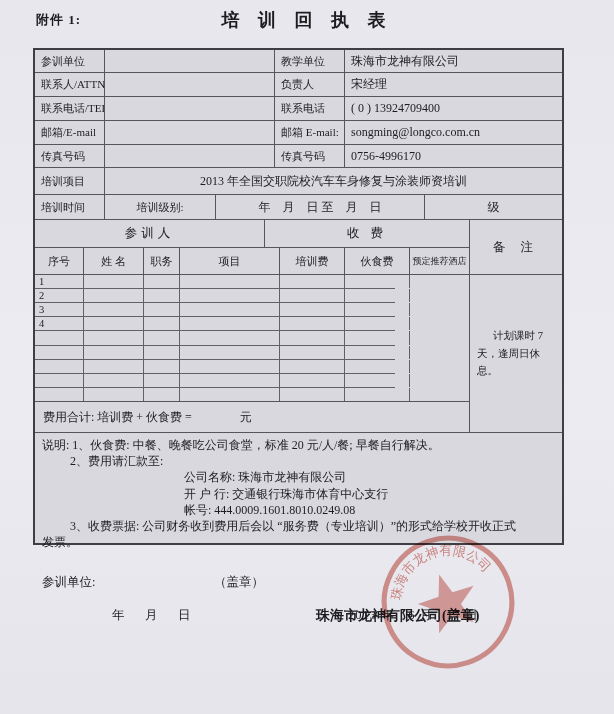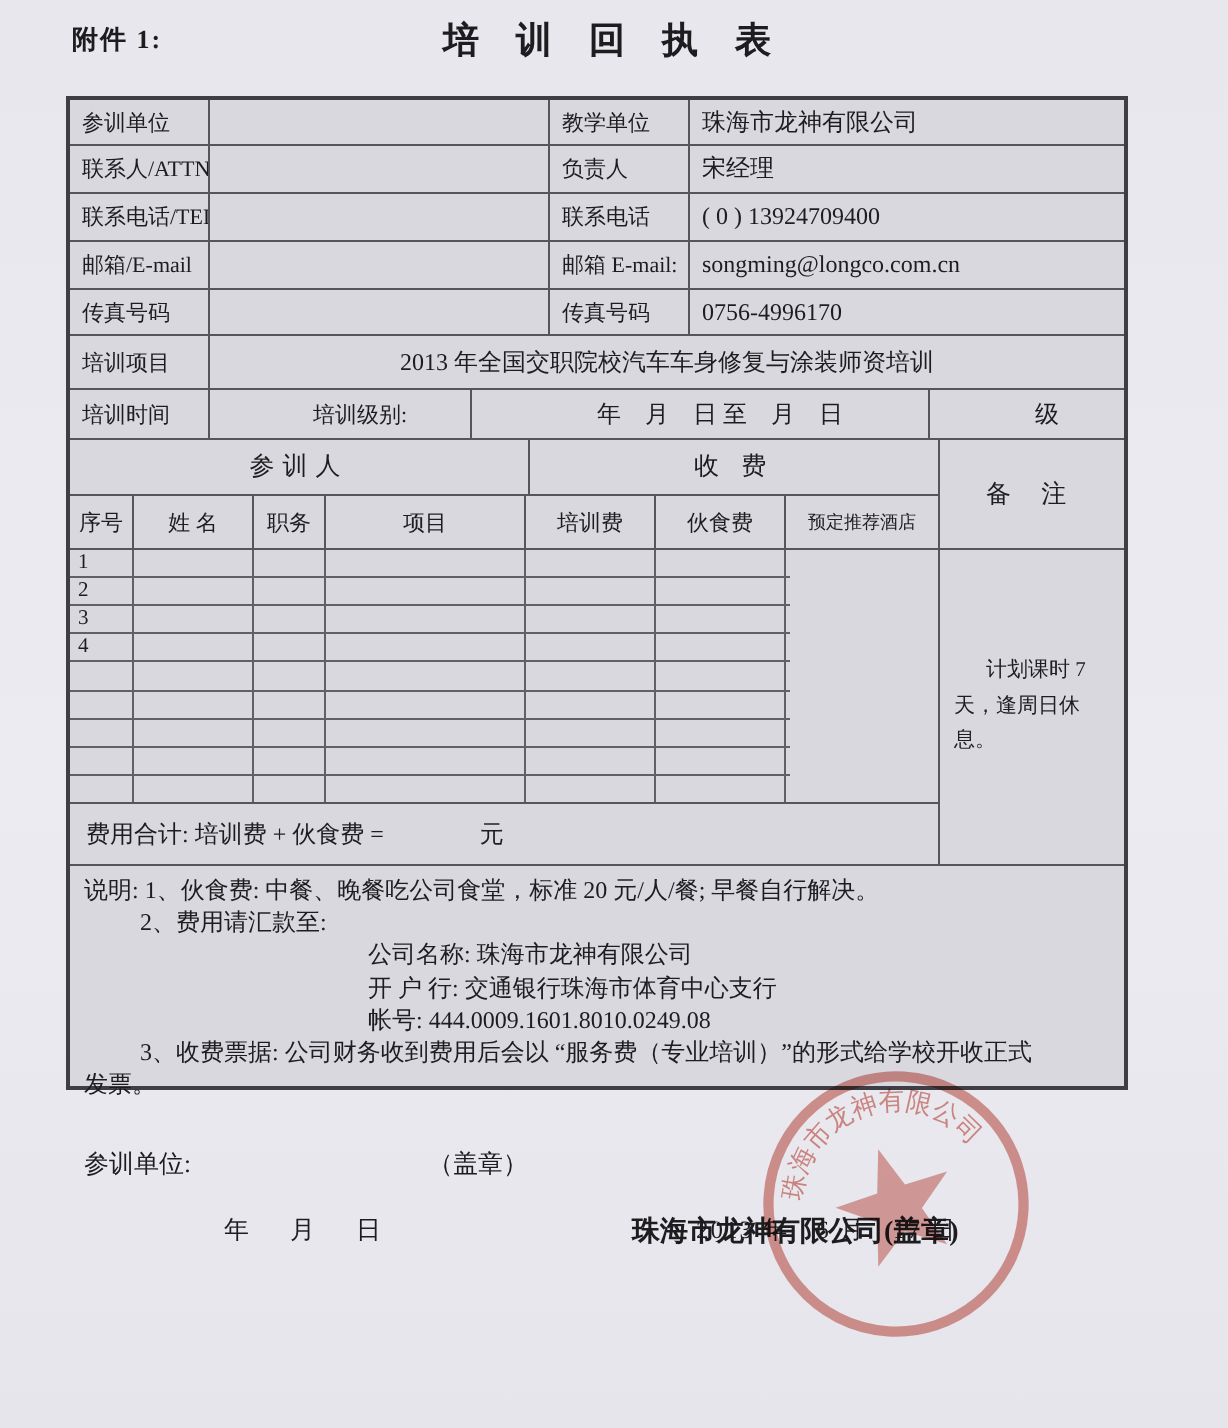--- a/index.html
+++ b/index.html
@@ -22,30 +22,30 @@
   .cell { border-right: 1px solid #55555c; display: flex; align-items: center; padding: 0 6px; overflow: hidden; white-space: nowrap; }
   .cell.last { border-right: none; flex: 1; }
   .label { font-size: 11px; }
   .value { font-size: 12px; }
   .w70 { width: 70px; flex: none; }
   .w170 { width: 170px; flex: none; }
   .w209 { width: 209px; flex: none; }
   .w111 { width: 111px; flex: none; }
   .w230 { width: 230px; flex: none; }
   .h23 { height: 23px; } .h24 { height: 24px; } .h27 { height: 27px; }
-  .h25 { height: 25px; gap: 20px; } .h28 { height: 28px; }
+  .h25 { height: 25px; } .h28 { height: 28px; }
   .center { justify-content: center; }
   
   .prow { display: flex; border-bottom: 1px solid #55555c; height: 213px; flex: none; }
   .pleft { width: 435px; border-right: 1px solid #55555c; display: flex; flex-direction: column; }
   .pright { flex: 1; display: flex; flex-direction: column; }
   .ghead { font-size: 12.5px; letter-spacing: 4px; justify-content: center; }
   .colhead { font-size: 11px; justify-content: center; padding: 0 2px; }
   .hotel-head { font-size: 9px; }
-  .c34 { width: 32px; flex: none; } .c60 { width: 60px; flex: none; } .c36 { width: 36px; flex: none; }
+  .c34 { width: 49px; flex: none; } .c60 { width: 60px; flex: none; } .c36 { width: 36px; flex: none; }
   .c100 { width: 100px; flex: none; } .c65 { width: 65px; flex: none; }
   .datarows { flex: 1; display: flex; border-bottom: 1px solid #55555c; }
   .dleft { width: 360px; display: flex; flex-direction: column; }
   .drow { flex: 1; display: flex; border-bottom: 1px solid #606067; }
   .drow:last-child { border-bottom: none; }
   .dcell { border-right: 1px solid #606067; font-size: 10.5px; display: flex; align-items: center; padding: 0 4px; }
   .hotel-merged { flex: 1; }
   .total-row { height: 30px; display: flex; align-items: center; padding-left: 8px; font-size: 12px; flex: none; }
   .remark-head { height: 55px; border-bottom: 1px solid #55555c; display: flex; align-items: center; justify-content: center; font-size: 12.5px; letter-spacing: 6px; flex: none; }
   .remark-body { flex: 1; display: flex; align-items: center; padding: 0 7px; font-size: 10.5px; line-height: 1.7; }

